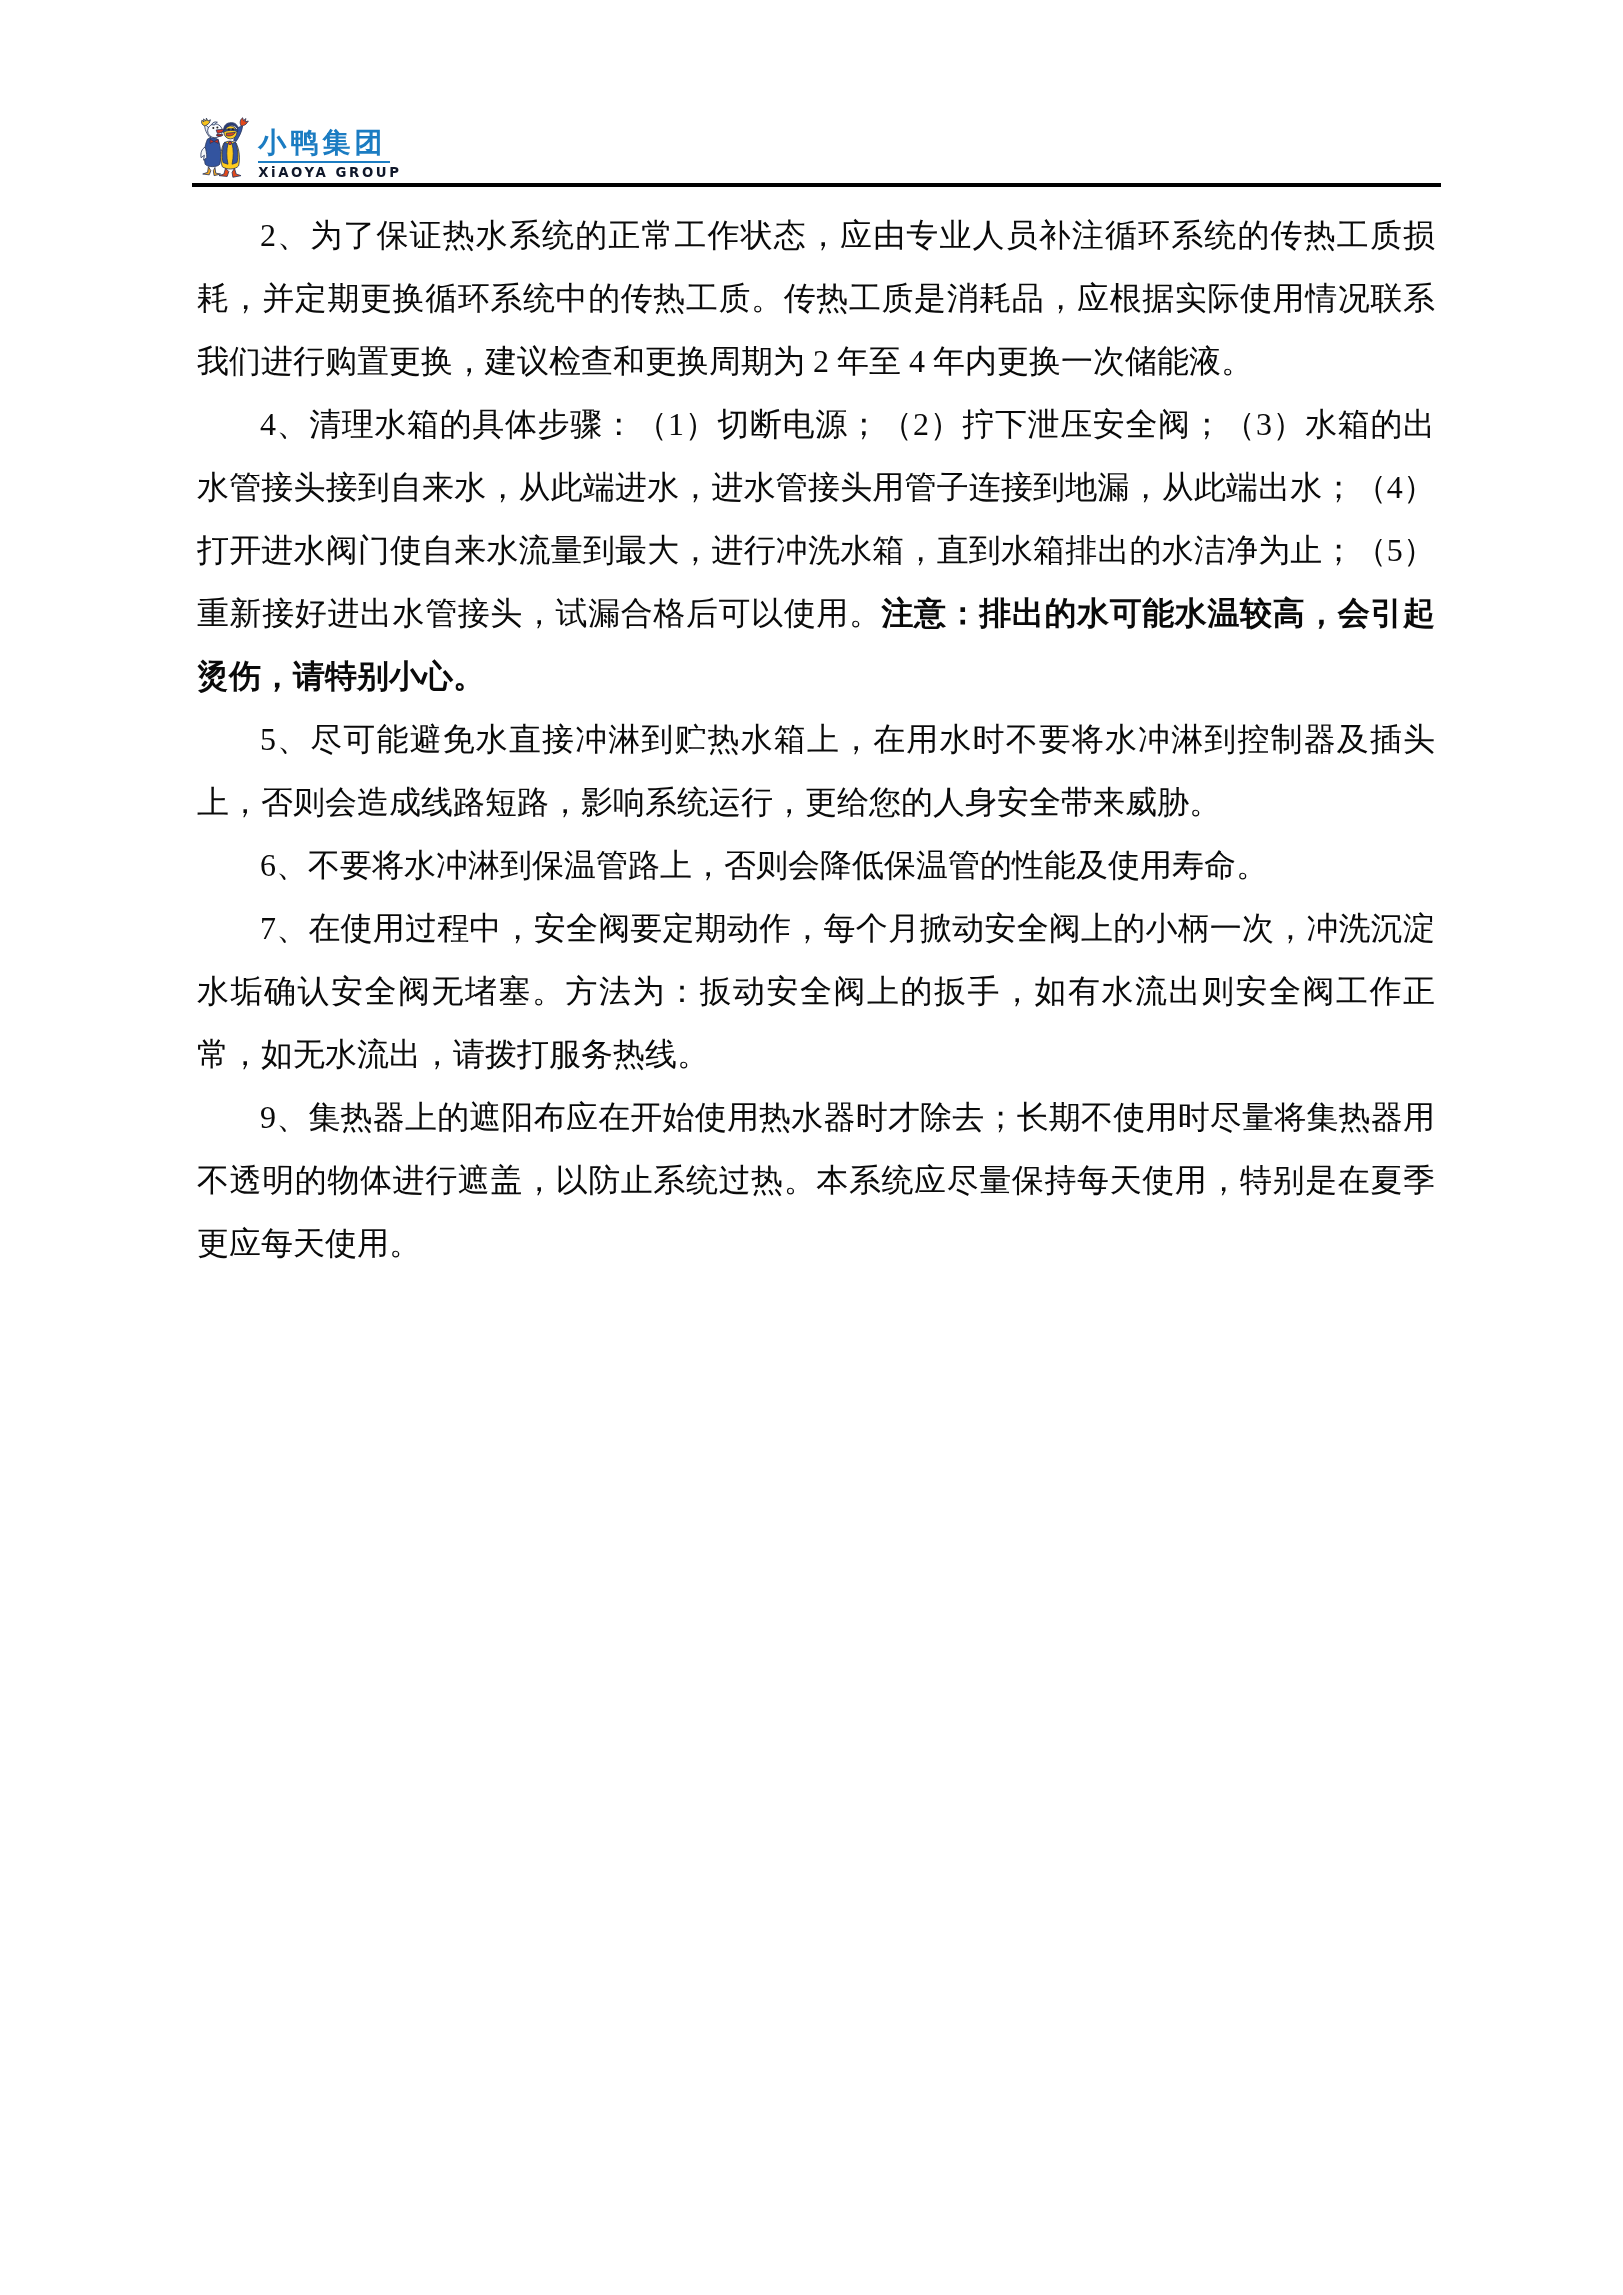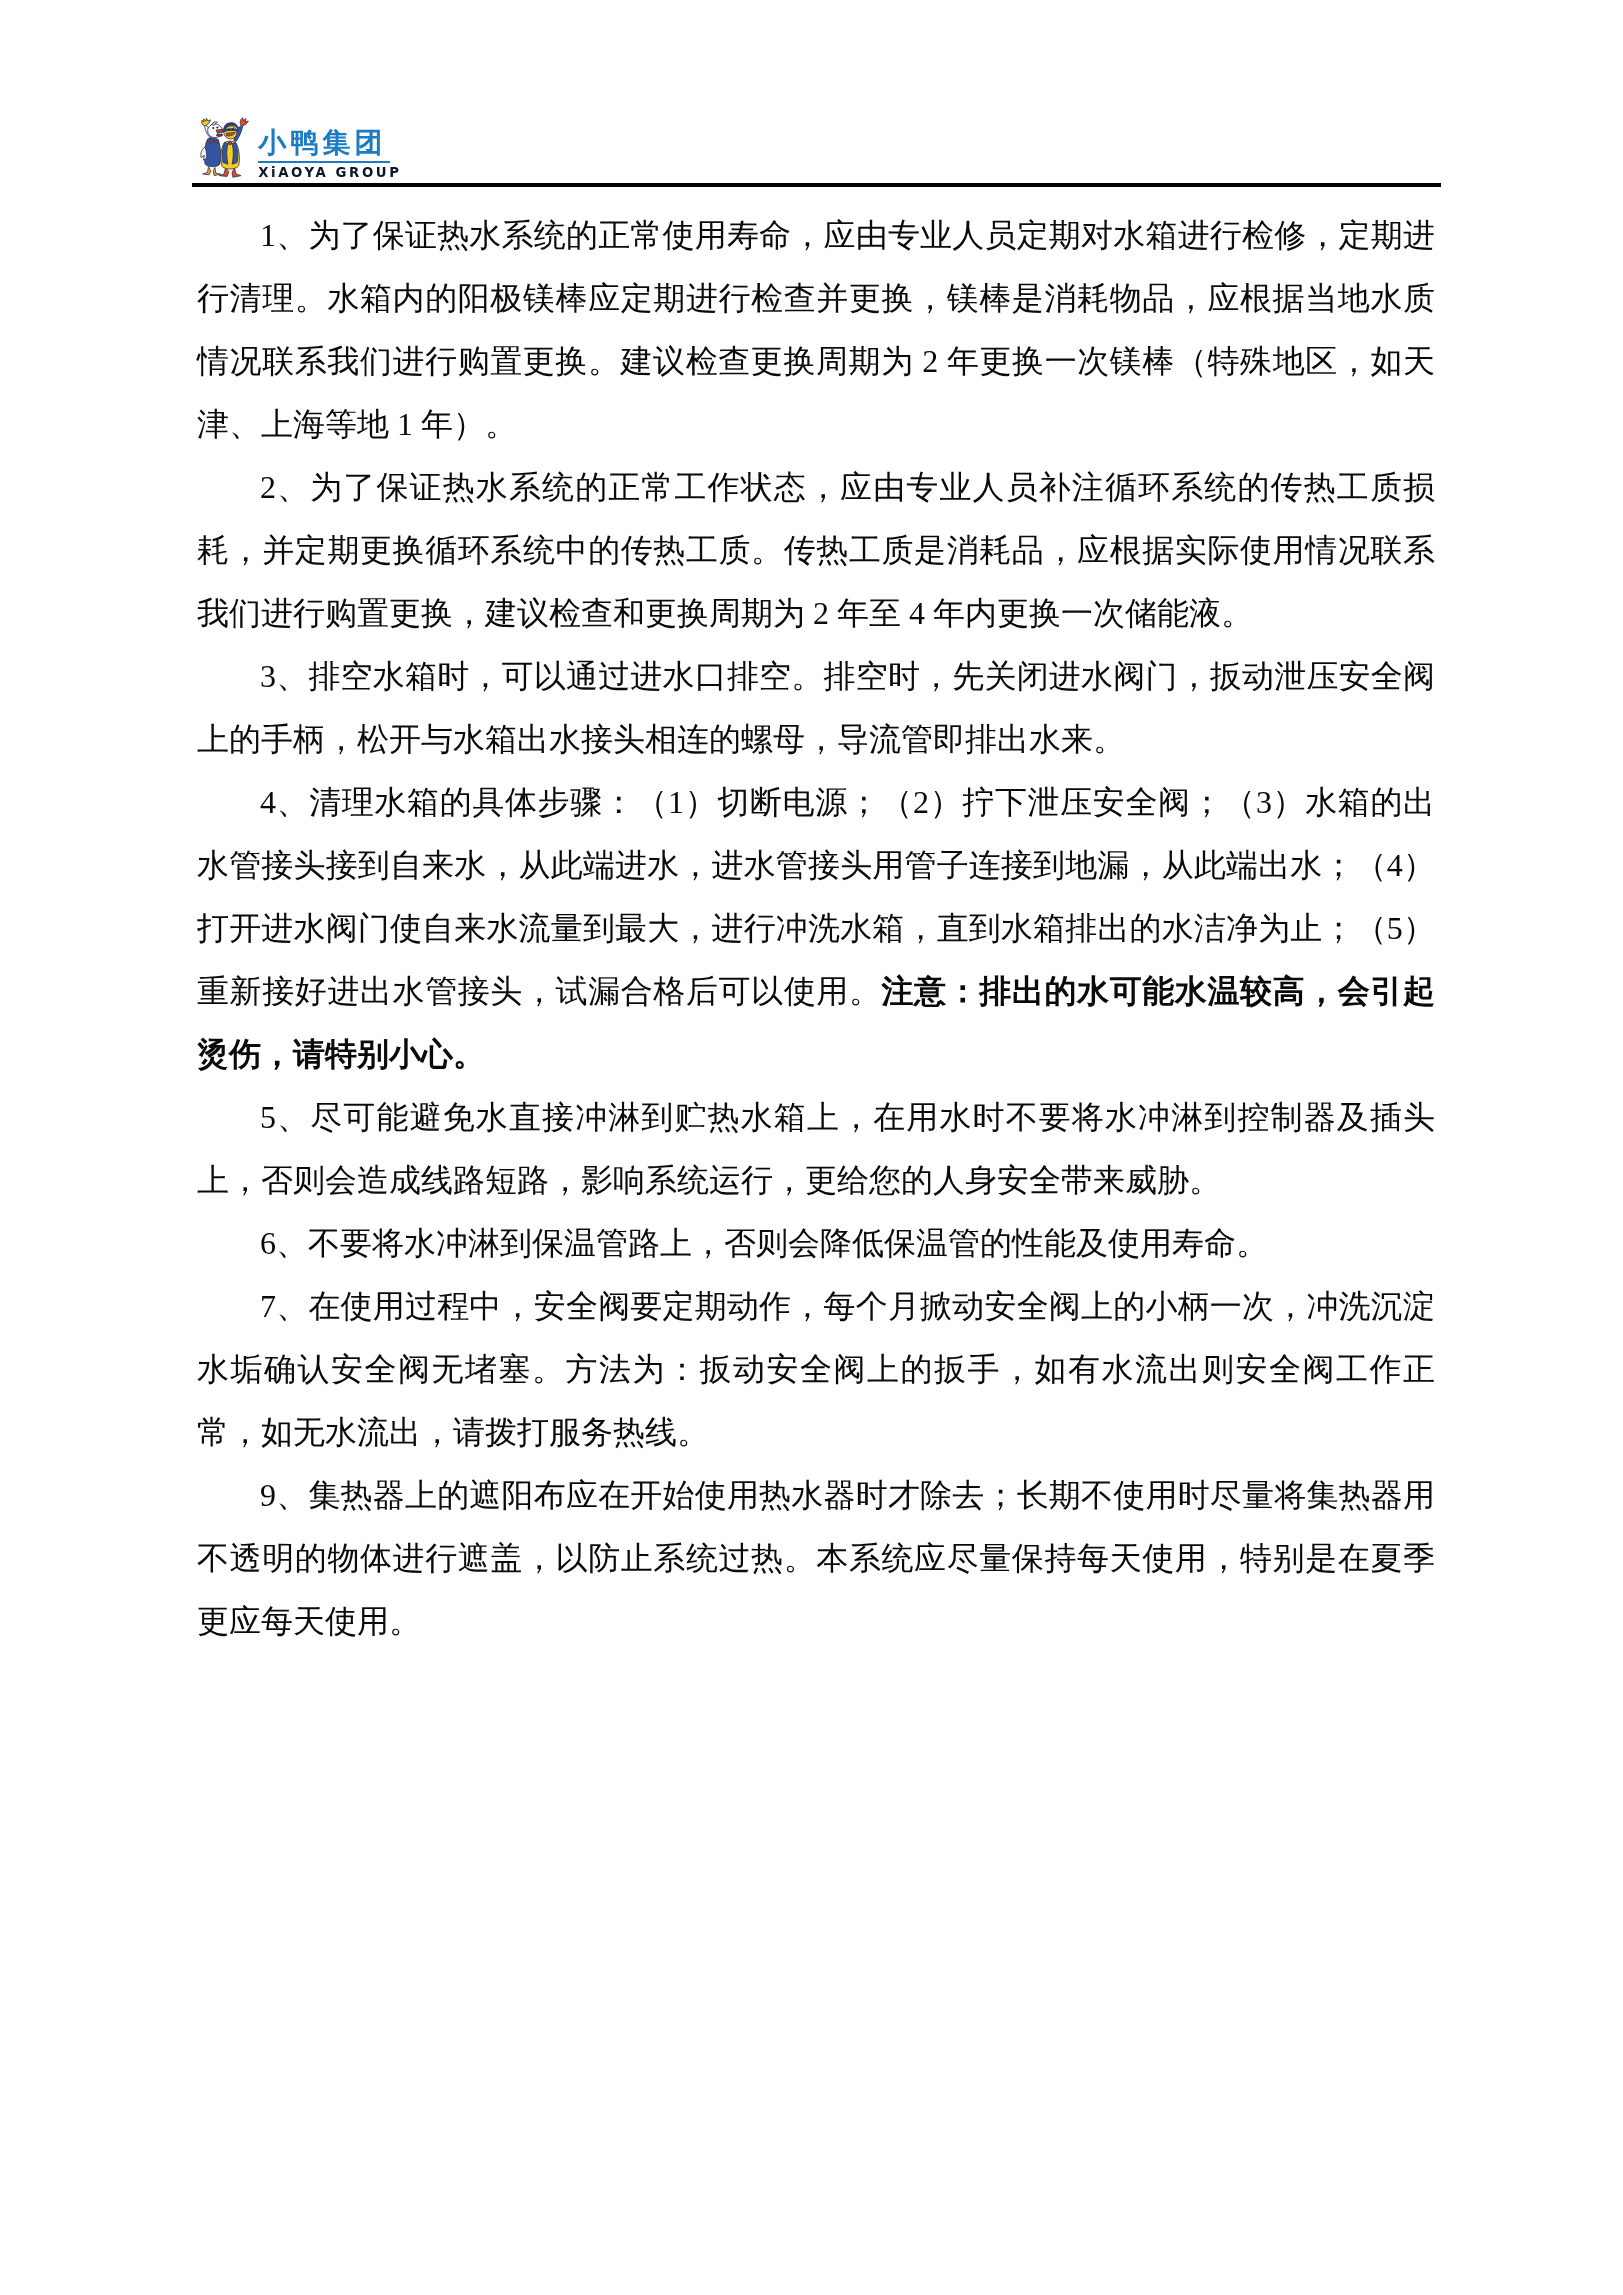--- a/index.html
+++ b/index.html
@@ -156,23 +156,21 @@
         <div class="logo-divider"></div>
         <div class="logo-en">XiAOYA GROUP</div>
       </div>
     </div>
     <div class="header-rule"></div>
   </header>
 
   <main>
 
     <div class="doc-body">
-      <p><span>1、为了保证热水系统的正常使用寿命，应由专业人员定期对水箱进行检修，定期进行清理。水箱内的阳极镁棒应定期进行检查并更换，镁棒是消耗物品，应根据当地水质情况联系我们进行购置更换。建议检查更换周期为 2 年更换一次镁棒（特殊地区，如天津、上海等地 1 年）。</span><span class="note"></span></p>
       <p><span>2、为了保证热水系统的正常工作状态，应由专业人员补注循环系统的传热工质损耗，并定期更换循环系统中的传热工质。传热工质是消耗品，应根据实际使用情况联系我们进行购置更换，建议检查和更换周期为 2 年至 4 年内更换一次储能液。</span><span class="note"></span></p>
-      <p><span>3、排空水箱时，可以通过进水口排空。排空时，先关闭进水阀门，扳动泄压安全阀上的手柄，松开与水箱出水接头相连的螺母，导流管即排出水来。</span><span class="note"></span></p>
       <p><span>4、清理水箱的具体步骤：（1）切断电源；（2）拧下泄压安全阀；（3）水箱的出水管接头接到自来水，从此端进水，进水管接头用管子连接到地漏，从此端出水；（4）打开进水阀门使自来水流量到最大，进行冲洗水箱，直到水箱排出的水洁净为止；（5）重新接好进出水管接头，试漏合格后可以使用。</span><span class="note">注意：排出的水可能水温较高，会引起烫伤，请特别小心。</span></p>
       <p><span>5、尽可能避免水直接冲淋到贮热水箱上，在用水时不要将水冲淋到控制器及插头上，否则会造成线路短路，影响系统运行，更给您的人身安全带来威胁。</span><span class="note"></span></p>
       <p><span>6、不要将水冲淋到保温管路上，否则会降低保温管的性能及使用寿命。</span><span class="note"></span></p>
       <p><span>7、在使用过程中，安全阀要定期动作，每个月掀动安全阀上的小柄一次，冲洗沉淀水垢确认安全阀无堵塞。方法为：扳动安全阀上的扳手，如有水流出则安全阀工作正常，如无水流出，请拨打服务热线。</span><span class="note"></span></p>
       <p><span>9、集热器上的遮阳布应在开始使用热水器时才除去；长期不使用时尽量将集热器用不透明的物体进行遮盖，以防止系统过热。本系统应尽量保持每天使用，特别是在夏季更应每天使用。</span><span class="note"></span></p>
     </div>
   </main>
 
 </div>
 

